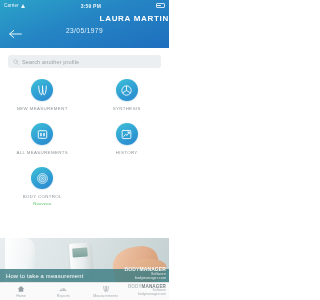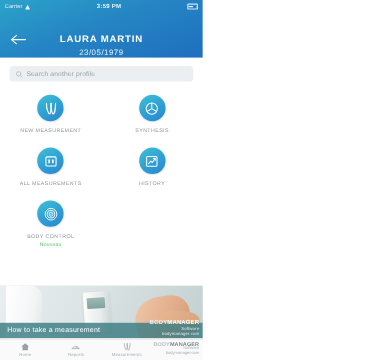--- a/index.html
+++ b/index.html
@@ -39,22 +39,22 @@
   }
   .sb-time { font-size:5px; font-weight:bold; letter-spacing:.2px; }
   .batt {
     width:9px; height:4.5px; border:0.5px solid #cfe3f2; border-radius:1px;
     position:relative; display:inline-block;
   }
   .batt::before{ content:""; position:absolute; left:0.5px; top:0.5px; bottom:0.5px; width:4px; background:#eaf4fb; border-radius:.5px;}
   .batt::after{ content:""; position:absolute; right:-1.5px; top:1.2px; width:1px; height:2px; background:#cfe3f2; border-radius:0 1px 1px 0;}
 
   .hdr-title {
-    text-align:center; font-size:8px; font-weight:bold;
-    letter-spacing:.7px; margin-top:17px; color:#ffffff;
+    text-align:right; font-size:8px; font-weight:bold;
+    letter-spacing:.7px; margin-top:3px; color:#ffffff;
   }
   .hdr-date {
     text-align:center; font-size:6.6px; letter-spacing:.4px;
     margin-top:3.5px; color:#e6f2fa;
   }
   .back-btn {
     position:absolute; left:8px; top:28px;
     width:14px; height:12px; cursor:pointer;
     display:flex; align-items:center;
   }

